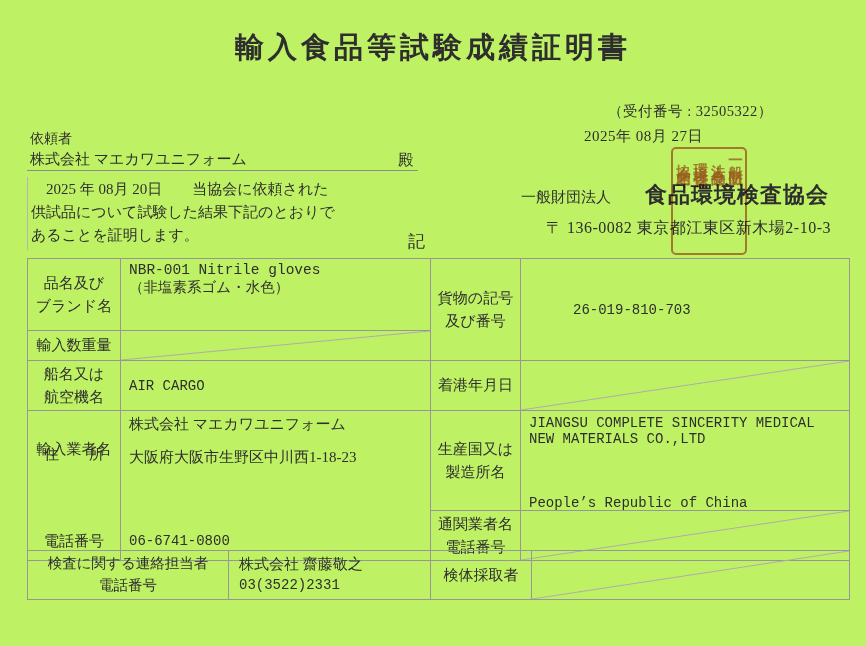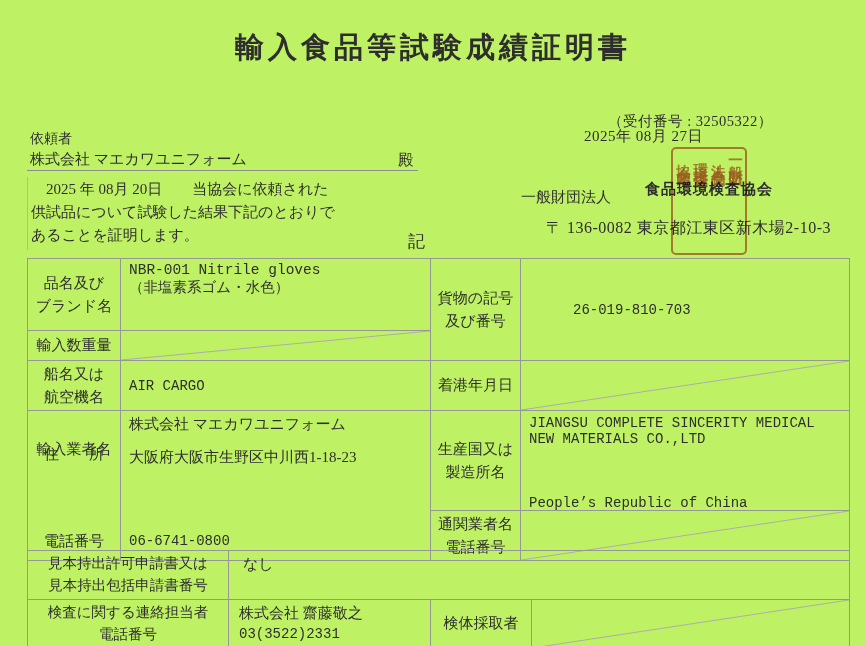--- a/index.html
+++ b/index.html
@@ -8,21 +8,21 @@
     font-family:"Liberation Serif","DejaVu Serif",serif;color:#2e2e2e;
     overflow:hidden;margin:0 auto;
   }
   .abs{position:absolute;}
   .doc-title{width:100%;text-align:center;font-size:29px;font-weight:600;letter-spacing:4px;}
   .hnum{font-size:15px;letter-spacing:.5px;}
   .underline{border-top:1.2px solid #8d8d8d;}
   .vline{border-left:1px solid #b5b5b5;}
   .statement{font-size:15px;line-height:23px;white-space:pre-line;width:400px;}
   .org-type{font-size:15px;}
-  .org-name{font-size:15px;font-weight:600;letter-spacing:1px;}
+  .org-name{font-size:22px;font-weight:600;letter-spacing:1px;}
   .org-addr{font-size:16px;letter-spacing:.5px;}
   .record-mark{font-size:17px;letter-spacing:2px;}
   
   .seal{
     display:flex;flex-direction:row-reverse;justify-content:space-evenly;
     border:2.5px solid rgba(204,80,53,.8);border-radius:5px;
     padding:3px 1px;mix-blend-mode:multiply;opacity:.9;
   }
   .seal-col{
     writing-mode:vertical-rl;text-orientation:upright;
@@ -44,21 +44,21 @@
   .permit-val{padding:4px 14px;vertical-align:top;}
   .contact-cell div{line-height:21px;}
 </style>
 </head>
 <body>
 
 <div class="page">
 
   <div class="abs doc-title" style="top:28px;left:0;">輸入食品等試験成績証明書</div>
 
-  <div class="abs hnum" style="top:112px;left:608px;font-size:14.5px;">（受付番号 : 32505322）</div>
+  <div class="abs hnum" style="top:102px;left:608px;font-size:14.5px;">（受付番号 : 32505322）</div>
   <div class="abs hnum" style="top:127px;left:584px;">2025年 08月 27日</div>
 
   <div class="abs" style="top:130px;left:30px;font-size:14px;">依頼者</div>
   <div class="abs" style="top:150px;left:30px;font-size:15px;">株式会社 マエカワユニフォーム</div>
   <div class="abs" style="top:150px;left:398px;font-size:15.5px;">殿</div>
   <div class="abs underline" style="top:170px;left:27px;width:391px;"></div>
 
   <div class="abs vline" style="top:177px;left:27px;height:73px;"></div>
   <div class="abs statement" style="top:178px;left:31px;">　2025 年 08月 20日　　当協会に依頼された
 供試品について試験した結果下記のとおりで
@@ -145,25 +145,20 @@
     </table>
 
   <table class="abs" style="top:550px;left:27px;width:822px;">
     <colgroup>
         <col style="width:201px">
         <col style="width:202px">
         <col style="width:101px">
         <col style="width:318px">
       </colgroup>
     <tbody>
-        <tr style="height:44px">
-      <td class="lbl" style="font-size:14.5px;">見本持出許可申請書又は
-見本持出包括申請書番号</td>
-      <td class="permit-val" colspan="3">なし</td>
-    </tr>
     <tr style="height:46px">
       <td class="lbl" style="font-size:14.5px;">検査に関する連絡担当者
 電話番号</td>
       <td class="contact-cell" style="padding:3px 10px;">
         <div>株式会社 齋藤敬之</div>
         <div class="mono">03(3522)2331</div>
       </td>
       <td class="lbl">検体採取者</td>
       <td class="diag">
         <svg viewBox="0 0 100 100" preserveAspectRatio="none">

